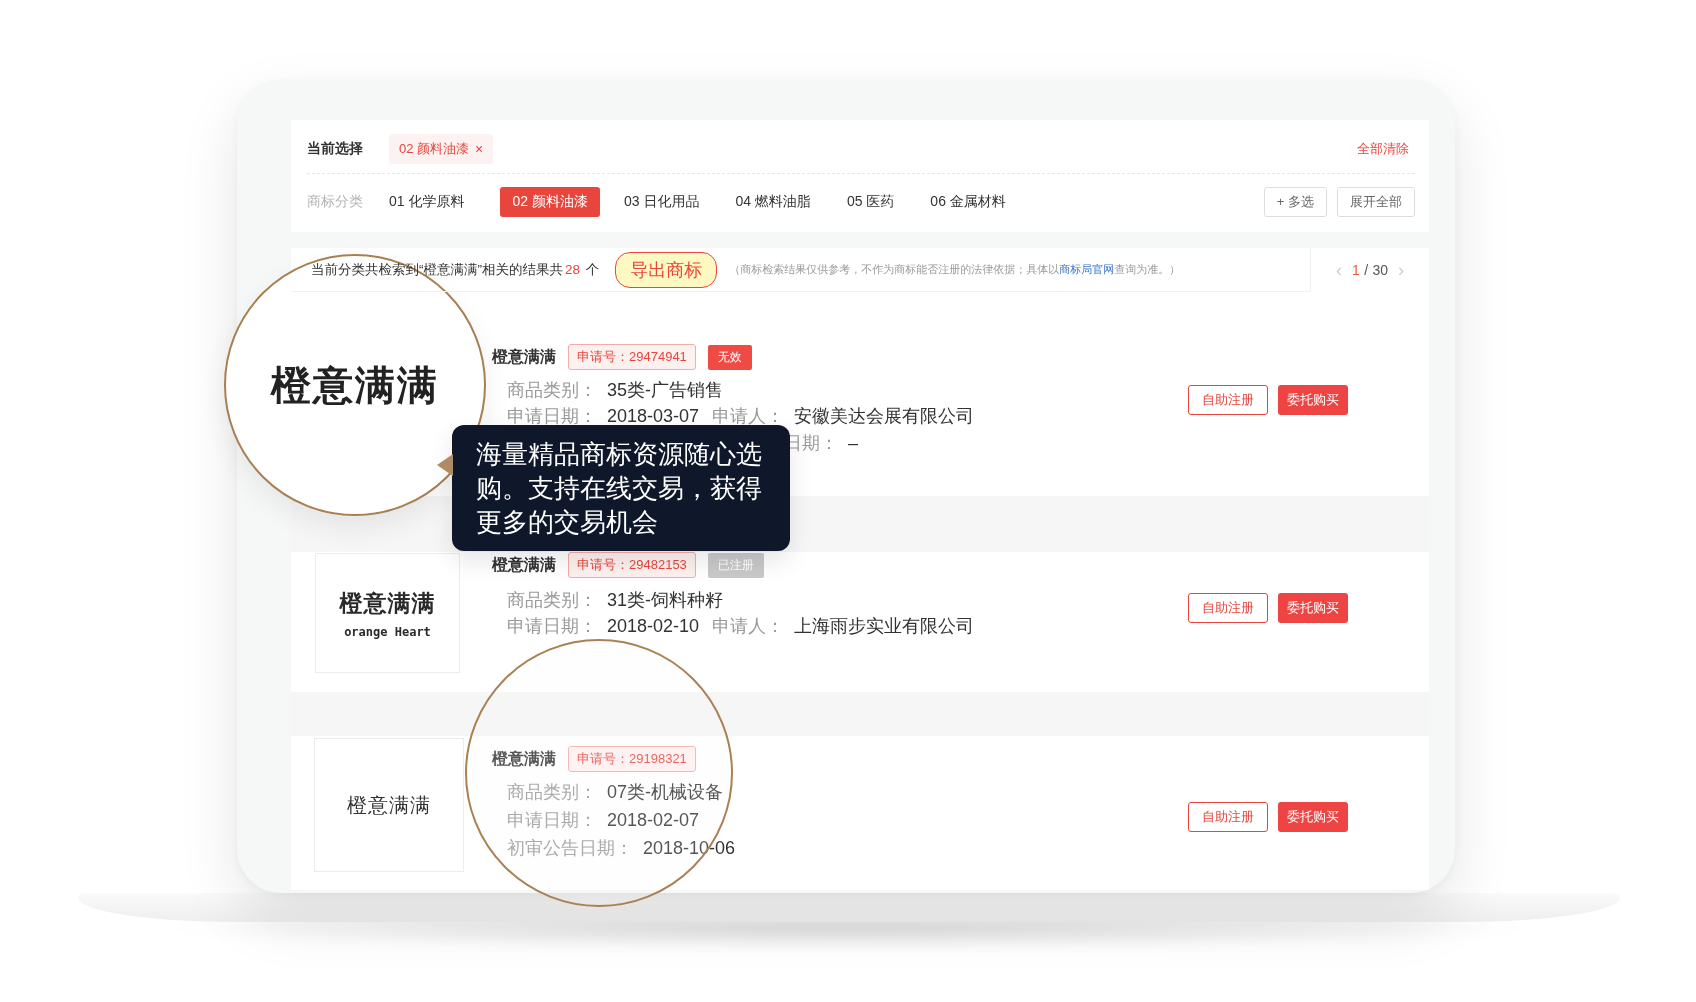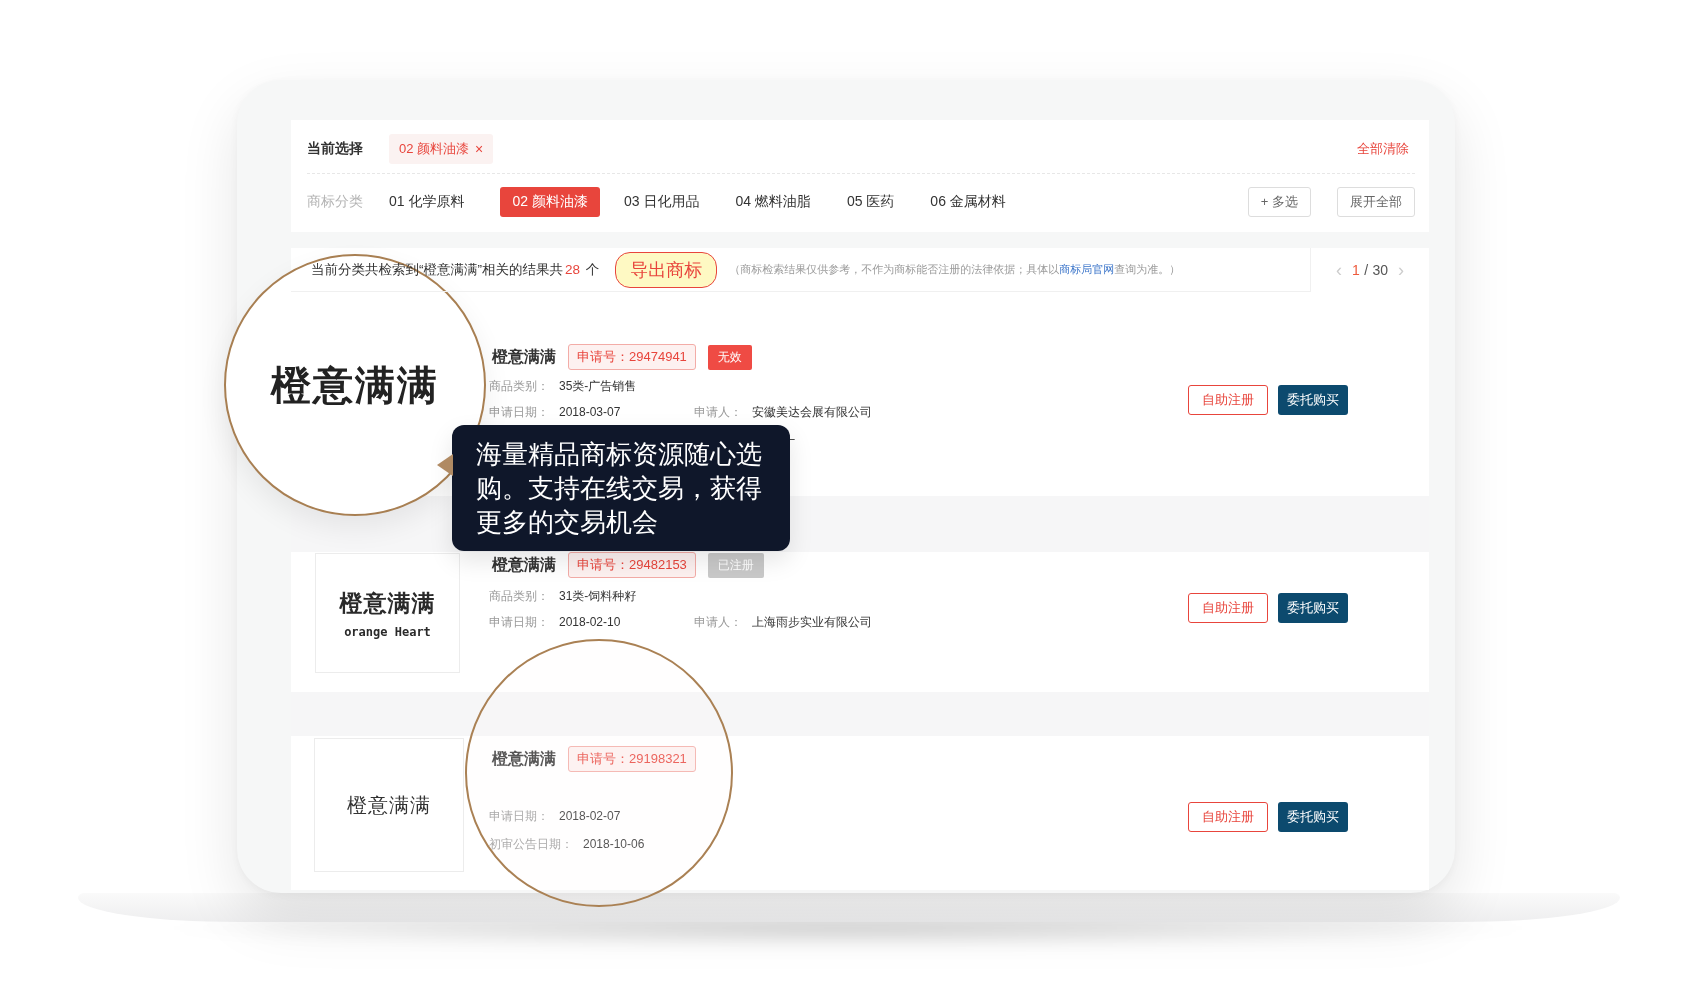--- a/index.html
+++ b/index.html
@@ -26,21 +26,21 @@
   .f-row1{position:absolute;left:16px;right:20px;top:14px;height:30px;display:flex;align-items:center;}
   .f-label{font-size:14px;color:#333;font-weight:600;}
   .sel-chip{margin-left:26px;background:#fbf2f1;color:#e8453c;font-size:13px;padding:6px 10px;border-radius:3px;display:flex;align-items:center;gap:6px;cursor:pointer;}
   .sel-chip .x{font-size:14px;line-height:1;}
   .clear-all{margin-left:auto;color:#e8453c;font-size:13px;cursor:pointer;}
   .f-divider{position:absolute;left:16px;right:14px;top:53px;border-top:1px dashed #e7e7e7;}
   .f-row2{position:absolute;left:16px;right:14px;top:66px;height:32px;display:flex;align-items:center;}
   .cat-label{font-size:14px;color:#b3b3b3;margin-right:26px;}
   .cat{font-size:14px;color:#333;margin-right:36px;cursor:pointer;white-space:nowrap;}
   .cat-active{background:#e8453c;color:#fff;padding:6px 12px;border-radius:3px;margin-right:24px;}
-  .f-btns{margin-left:auto;display:flex;gap:26px;border-radius:11px;}
+  .f-btns{margin-left:auto;display:flex;gap:10px;border-radius:11px;}
   .ghost-btn{border:1px solid #ddd;border-radius:3px;color:#666;font-size:13px;padding:5px 12px;background:#fff;cursor:pointer;white-space:nowrap;}
 
   
   .results-header{position:relative;z-index:4;height:44px;border-bottom:1px solid #f0f0f0;display:flex;align-items:center;padding-left:20px;}
   .summary{font-size:13.5px;color:#333;white-space:nowrap;}
   .summary .cnt{color:#e8453c;margin:8px 2px;}
   .export-btn{margin-left:16px;border:1px solid #e8453c;color:#e8453c;background:#fef9c3;font-size:18px;padding:5px 14px;border-radius:15px;cursor:pointer;white-space:nowrap;}
   .disclaimer{margin-left:12px;font-size:11px;color:#9b9b9b;white-space:nowrap;}
   .disclaimer .lnk{color:#3a74c9;font-weight:500;cursor:pointer;}
   .pager{position:absolute;right:0;top:0;height:44px;width:119px;border-left:1px solid #f0f0f0;display:flex;align-items:center;justify-content:center;gap:10px;background:#fff;}
@@ -57,28 +57,28 @@
   .row2{top:304px;height:140px;}
   .row3{top:488px;height:154px;}
 
   .r-title{position:absolute;left:201px;display:flex;align-items:center;gap:12px;white-space:nowrap;}
   .tm-name{font-size:16px;font-weight:700;color:#333;}
   .app-tag{border:1px solid #f3aca7;background:#fdf1f0;color:#e8453c;font-size:13px;padding:3px 8px;border-radius:3px;}
   .badge{font-size:12px;color:#fff;padding:4px 10px;border-radius:2px;}
   .badge-red{background:#ef4b44;}
   .badge-gray{background:#c9c9c9;}
 
-  .line{position:absolute;left:198px;width:680px;height:18px;font-size:12px;white-space:nowrap;}
+  .line{position:absolute;left:216px;width:680px;height:18px;font-size:18px;white-space:nowrap;}
   .line .lb{color:#999;margin-right:10px;}
   .line .vl{color:#333;}
   .pair2{position:absolute;left:205px;top:0;}
 
   .actions{position:absolute;right:81px;display:flex;gap:10px;}
   .btn-outline{width:80px;height:30px;border:1px solid #e8453c;color:#e8453c;background:#fff;border-radius:3px;font-size:13px;display:flex;align-items:center;justify-content:center;cursor:pointer;}
-  .btn-solid{width:70px;height:30px;background:#0c4a6e;color:#fff;border-radius:3px;font-size:13px;display:flex;align-items:center;justify-content:center;cursor:pointer;}
+  .btn-solid{width:70px;height:30px;background:#ef4444;color:#fff;border-radius:3px;font-size:13px;display:flex;align-items:center;justify-content:center;cursor:pointer;}
 
   .tm-box{position:absolute;border:1px solid #ececec;background:#fff;display:flex;flex-direction:column;align-items:center;justify-content:center;gap:6px;}
   .tm-box.b2{left:24px;top:1px;width:145px;height:120px;}
   .tm-box.b3{left:23px;top:2px;width:150px;height:134px;}
   .tm-main{font-family:"DejaVu Serif","Liberation Serif",serif;font-size:23px;font-weight:700;color:#2a2a2a;letter-spacing:1px;}
   .tm-sub{font-family:"DejaVu Sans Mono","Liberation Mono",monospace;font-size:12px;font-weight:700;color:#2a2a2a;}
   .tm-plain{font-size:20px;color:#333;letter-spacing:1px;}
 
   
   .magnifier{position:absolute;left:224px;top:254px;width:262px;height:262px;border-radius:50%;
@@ -197,20 +197,23 @@
 
       <div class="row row3">
         <div class="tm-box b3">
           <span class="tm-plain">橙意满满</span>
         </div>
         <div class="r-title" style="top:10px;">
           <span class="tm-name">橙意满满</span>
           <span class="app-tag">申请号：29198321</span>
 
         </div>
+        <div class="line" style="top:44px;">
+          <span class="lb">商品类别：</span><span class="vl">07类-机械设备</span>
+        </div>
         <div class="line" style="top:72px;">
           <span class="lb">申请日期：</span><span class="vl">2018-02-07</span>
         </div>
         <div class="line" style="top:100px;">
           <span class="lb">初审公告日期：</span><span class="vl">2018-10-06</span>
         </div>
         <div class="actions" style="top:66px;">
           <span class="btn-outline">自助注册</span>
           <span class="btn-solid">委托购买</span>
         </div>

